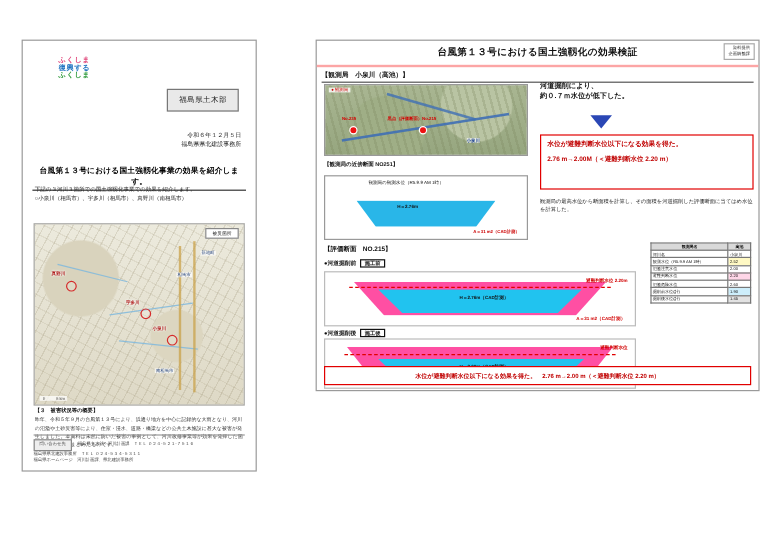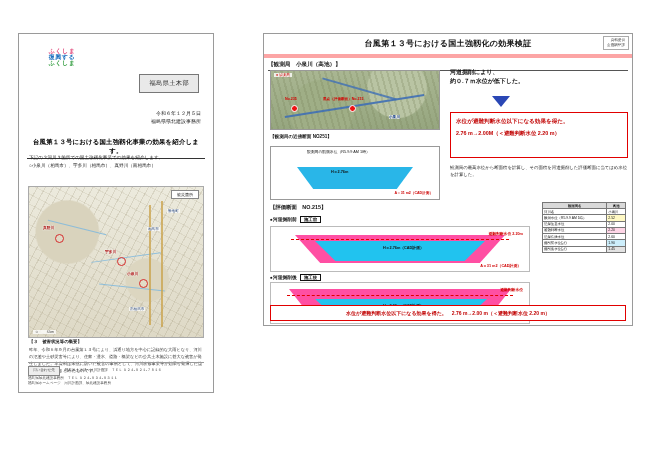--- a/index.html
+++ b/index.html
@@ -97,21 +97,21 @@
     display:inline-block;border:1px solid #888;background:#eee;
     padding:1px 4px;margin-right:4px;font-size:3.6px;
   }
 
   
   .slide{
     position:absolute;left:263px;top:33px;width:370px;height:293px;
     background:#fff;border:1px solid #9a9a9a;box-sizing:border-box;
   }
   .slide-hd{
-    position:relative;height:20px;border-bottom:4px solid #fca5a5;
+    position:relative;height:20px;border-bottom:2px solid #fca5a5;
   }
   .slide-title{
     position:absolute;left:0;right:0;top:4px;text-align:center;
     font-size:8px;font-weight:bold;color:#111;letter-spacing:.3px;
   }
   .hd-right{
     position:absolute;right:3px;top:2px;text-align:right;
     font-size:3.6px;line-height:1.35;color:#333;
     border:1px solid #aaa;padding:1px 3px;
   }

